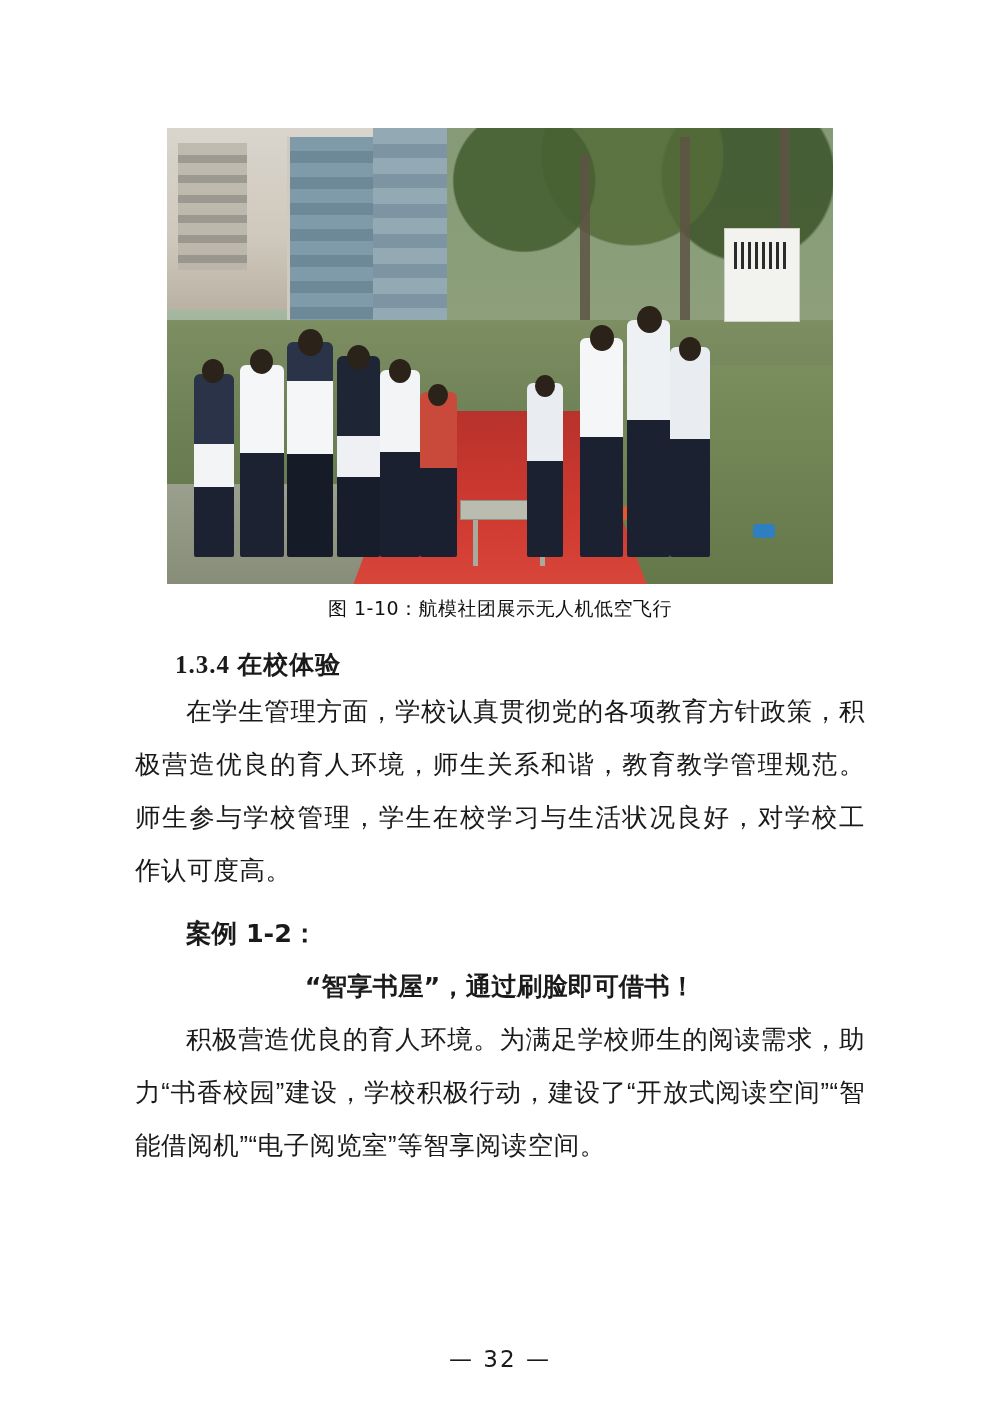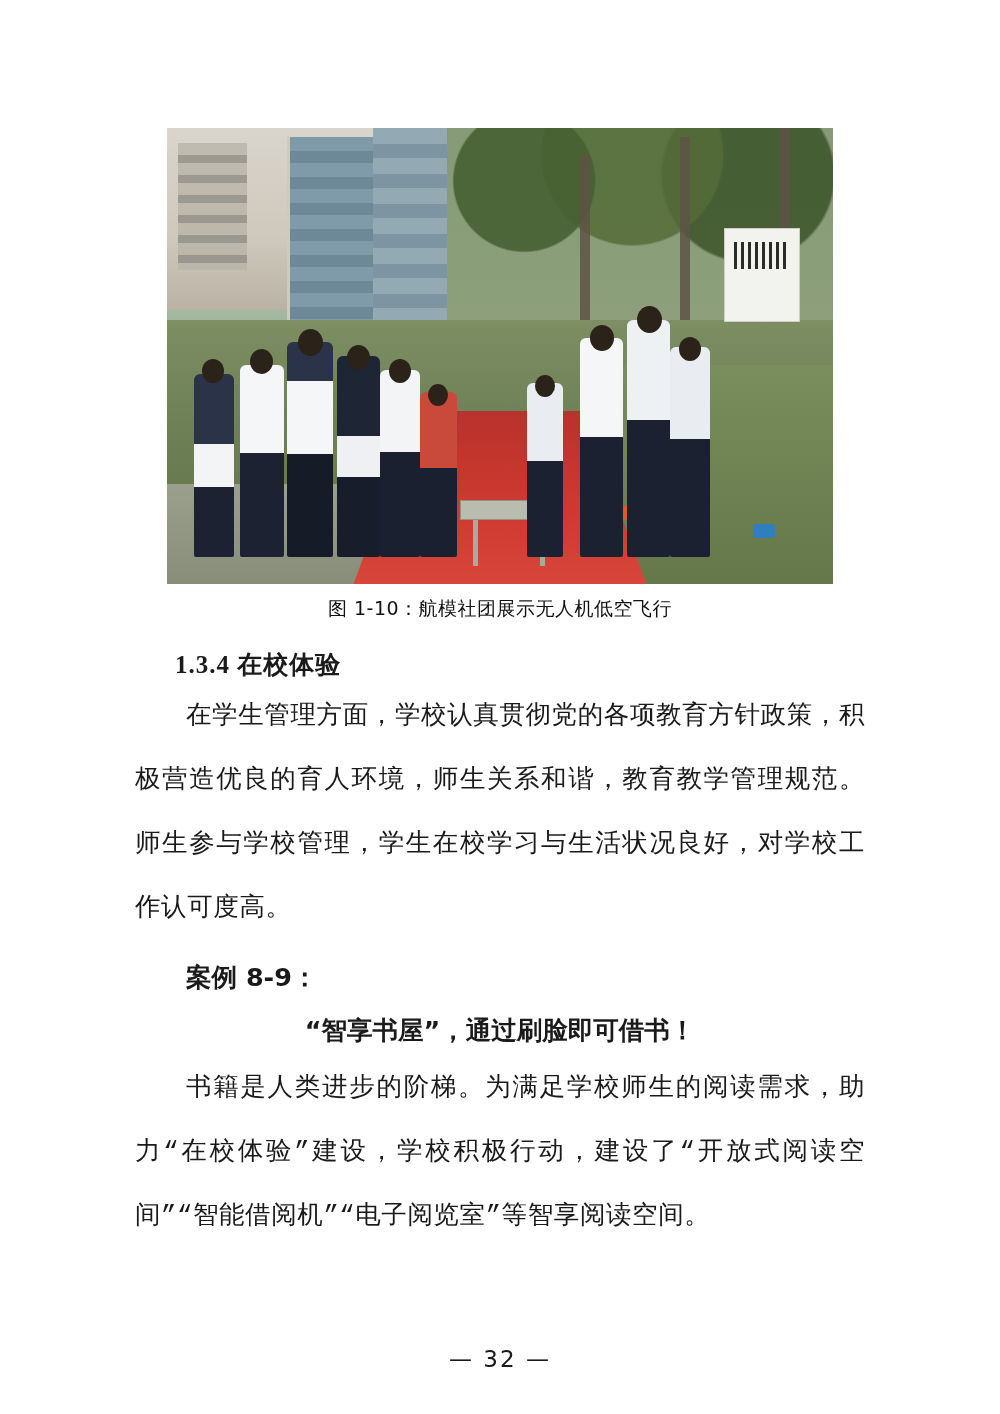--- a/index.html
+++ b/index.html
@@ -129,27 +129,27 @@
   h2.section-heading {
     font-size: 25px;
     font-weight: 700;
     margin: 26px 0 4px 0;
     padding-left: 40px;
     letter-spacing: 1px;
     font-family: Liberation Serif, serif;
   }
   p.body-par {
     font-size: 25.5px;
-    line-height: 64px;
+    line-height: 53px;
     margin: 0;
     text-align: justify;
     text-justify: inter-ideograph;
     text-indent: 2em;
     letter-spacing: 0.6px;
-    font-family: Liberation Mono, monospace;
+    font-family: Liberation Sans, sans-serif;
   }
   p.case-label {
     font-size: 25.5px;
     line-height: 53px;
     margin: 10px 0 0 0;
     font-weight: 700;
     text-indent: 2em;
     font-family: "DejaVu Sans", "Liberation Sans", sans-serif;
   }
   p.case-title {
@@ -220,21 +220,21 @@
       <div class="ph-person" style="left:54%;width:5.5%;height:38%;background:linear-gradient(180deg,#e9edf1 0 45%,#1b2130 45% 100%);"></div>
       <div class="ph-head" style="left:55.2%;bottom:41%;width:20px;height:22px;"></div>
     </div>
     <div class="fig-caption">图 1-10：航模社团展示无人机低空飞行</div>
   </div>
 
   <h2 class="section-heading">1.3.4  在校体验</h2>
 
   <p class="body-par">在学生管理方面，学校认真贯彻党的各项教育方针政策，积极营造优良的育人环境，师生关系和谐，教育教学管理规范。师生参与学校管理，学生在校学习与生活状况良好，对学校工作认可度高。</p>
 
-  <p class="case-label">案例 8-9：</p>
+  <p class="case-label">案例 1-2：</p>
 
   <p class="case-title">“智享书屋”，通过刷脸即可借书！</p>
 
-  <p class="body-par">书籍是人类进步的阶梯。为满足学校师生的阅读需求，助力“在校体验”建设，学校积极行动，建设了“开放式阅读空间”“智能借阅机”“电子阅览室”等智享阅读空间。</p>
+  <p class="body-par">积极营造优良的育人环境。为满足学校师生的阅读需求，助力“书香校园”建设，学校积极行动，建设了“开放式阅读空间”“智能借阅机”“电子阅览室”等智享阅读空间。</p>
 
 
   <div class="page-number">— 32 —</div>
 </div>
 
 </body></html>

